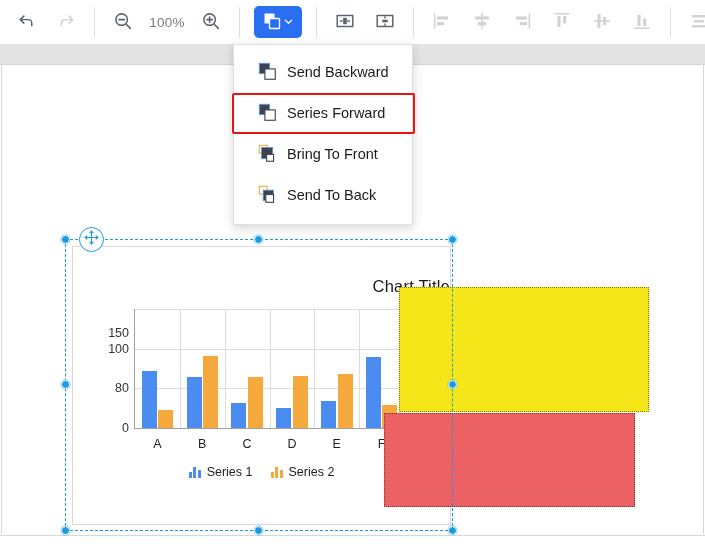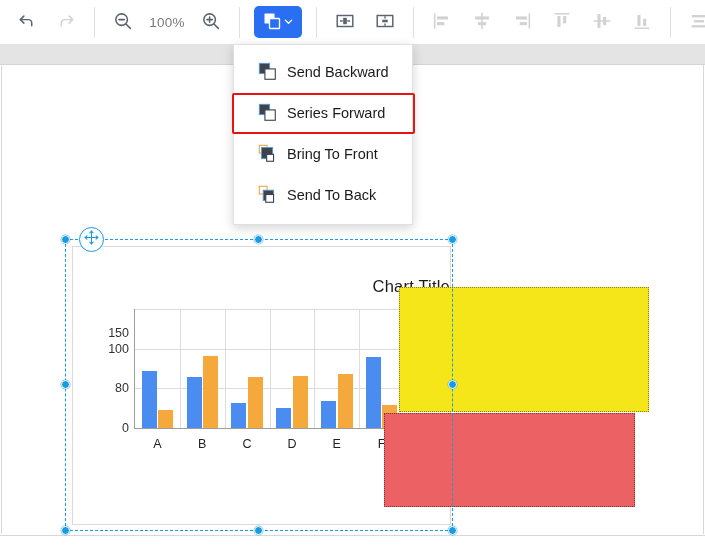--- a/index.html
+++ b/index.html
@@ -364,20 +364,38 @@
         <div class="bar s2" style="left: 157.667px; width: 15px; height: 51.5667px; background: rgb(245, 169, 60);"></div>
         <div class="gridline-v" style="left: 179.333px;"></div>
         <div class="cat" style="left: 201.75px;">E</div>
         <div class="bar s1" style="left: 186px; width: 15px; height: 26.9733px; background: rgb(74, 140, 240);"></div>
         <div class="bar s2" style="left: 202.5px; width: 15px; height: 53.9467px; background: rgb(245, 169, 60);"></div>
         <div class="gridline-v" style="left: 224.167px;"></div>
         <div class="cat" style="left: 246.583px;">F</div>
         <div class="bar s1" style="left: 230.833px; width: 15px; height: 71.4px; background: rgb(74, 140, 240);"></div>
         <div class="bar s2" style="left: 247.333px; width: 15px; height: 23.0067px; background: rgb(245, 169, 60);"></div>
       </div>
+    <div class="legend" id="legend">
+        <div class="legend-item">
+          <span class="legend-glyph">
+            <i style="height: 6px; background: rgb(74, 140, 240);"></i>
+            <i style="height: 11px; background: rgb(74, 140, 240);"></i>
+            <i style="height: 8px; background: rgb(74, 140, 240);"></i>
+          </span>
+          <span>Series 1</span>
+        </div>
+        <div class="legend-item">
+          <span class="legend-glyph">
+            <i style="height: 6px; background: rgb(245, 169, 60);"></i>
+            <i style="height: 11px; background: rgb(245, 169, 60);"></i>
+            <i style="height: 8px; background: rgb(245, 169, 60);"></i>
+          </span>
+          <span>Series 2</span>
+        </div>
+      </div>
   </div>
 
   <div class="shape shape-yellow"></div>
   <div class="shape shape-red"></div>
 
   <div class="selection">
     <div class="handle" style="left:-5px;  top:-5px;"></div>
     <div class="handle" style="left:50%;   top:-5px; margin-left:-5px;"></div>
     <div class="handle" style="right:-5px; top:-5px;"></div>
     <div class="handle" style="left:-5px;  top:50%; margin-top:-5px;"></div>

